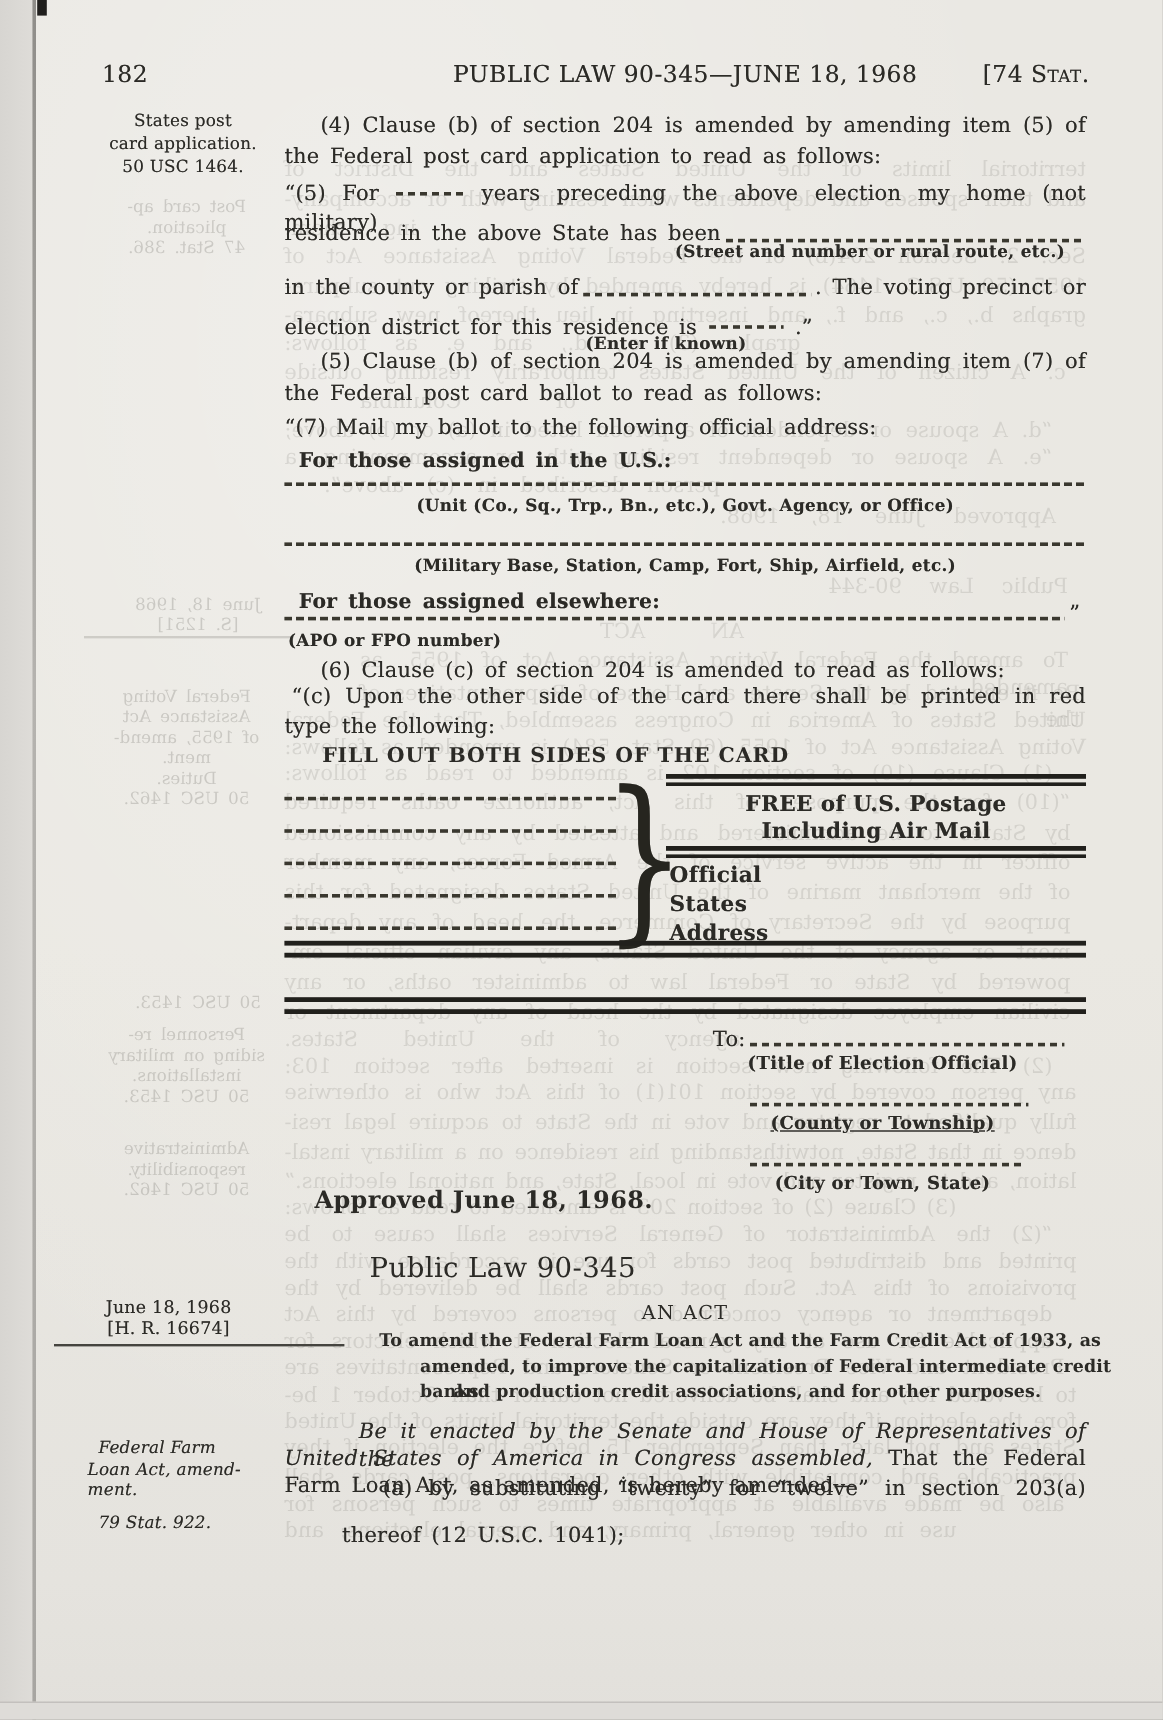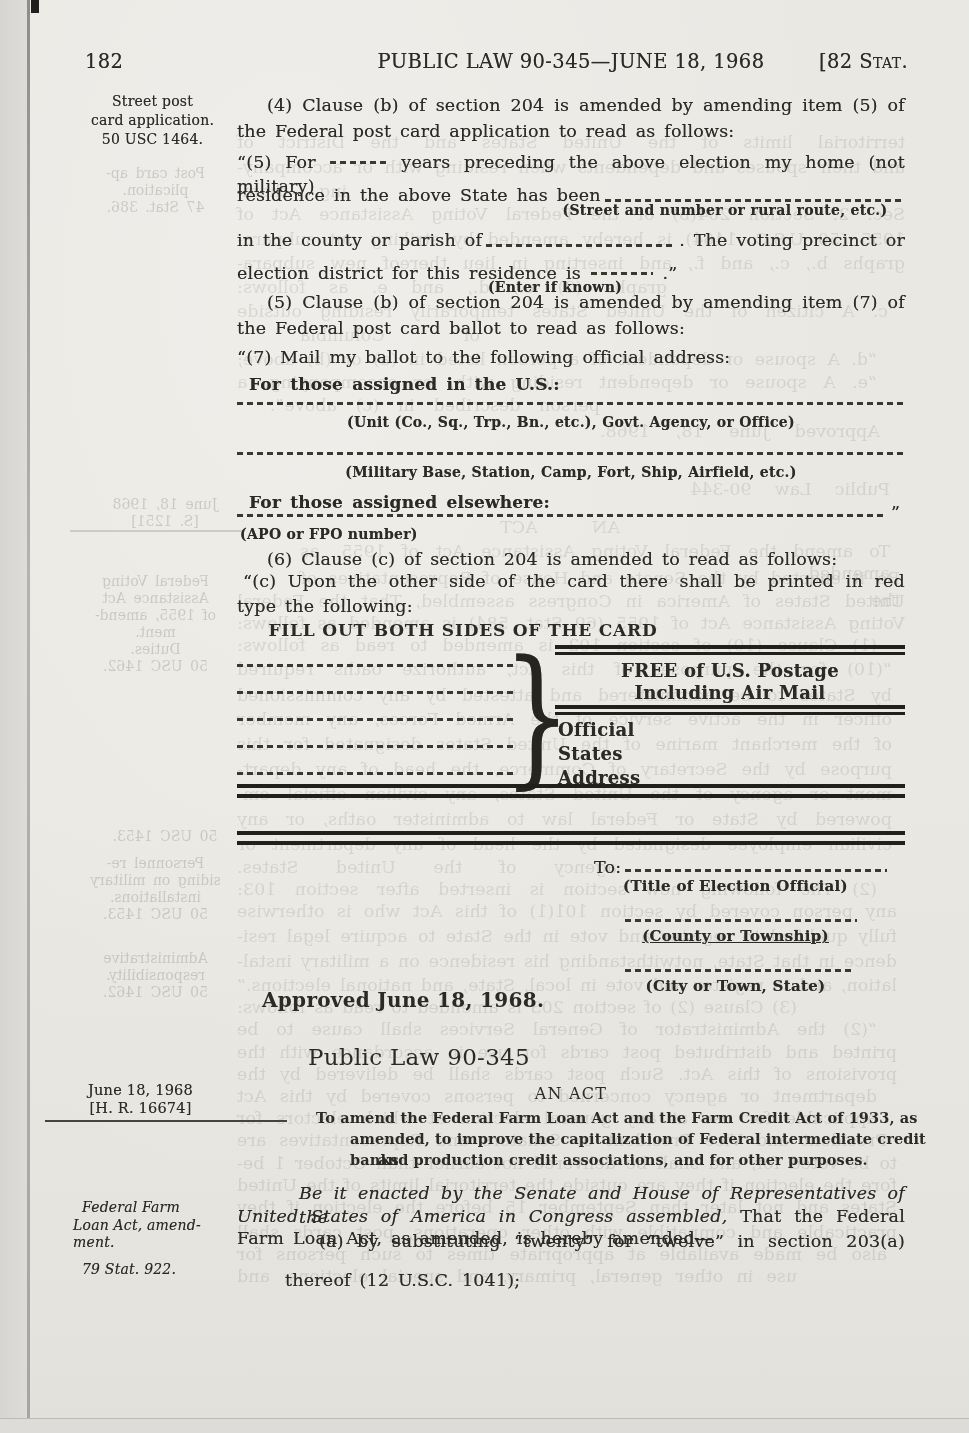--- a/index.html
+++ b/index.html
@@ -136,24 +136,24 @@
       <div class="grule" style="left: 70px; top: 530px; width: 175px;"></div>
     </div>
 
   <div class="edge-left"></div>
   <div class="edge-line"></div>
   <div class="edge-bottom"></div>
   <div class="corner-tick"></div>
 
   <div class="hdr" style="left:85px;top:50px;">182</div>
   <div class="hdr" style="left:237px;top:50px;width:668px;text-align:center;">PUBLIC LAW 90-345—JUNE 18, 1968</div>
-  <div class="hdr sc" style="left:808px;top:50px;width:100px;text-align:right;">[82 Stat.</div>
+  <div class="hdr sc" style="left:808px;top:50px;width:100px;text-align:right;">[74 Stat.</div>
 
   <div class="mn" style="left:75px;top:92px;width:155px;">
-    <div>Street post</div>
+    <div>States post</div>
     <div>card application.</div>
     <div>50 USC 1464.</div>
   </div>
 
   <div class="ln jl ind" style="top:93px;">(4) Clause (b) of section 204 is amended by amending item (5) of</div>
   <div class="ln" style="top:119px;">the Federal post card application to read as follows:</div>
 
   <div class="ln jl" style="top:150px;">
     <span>“(5) For</span>
     <span class="dash" style="width:58px;"></span>

